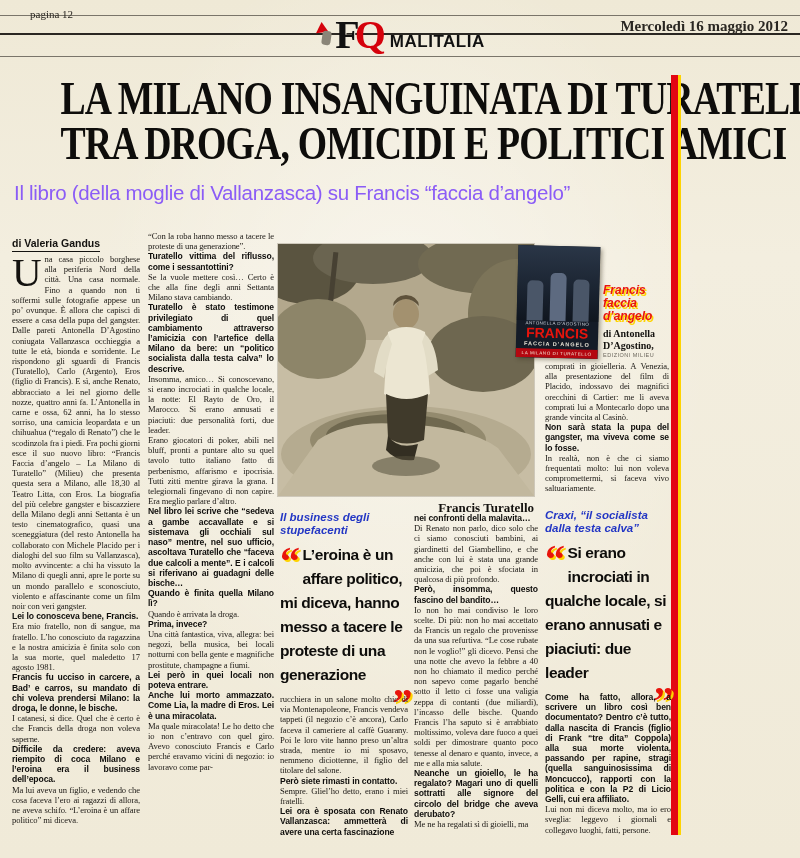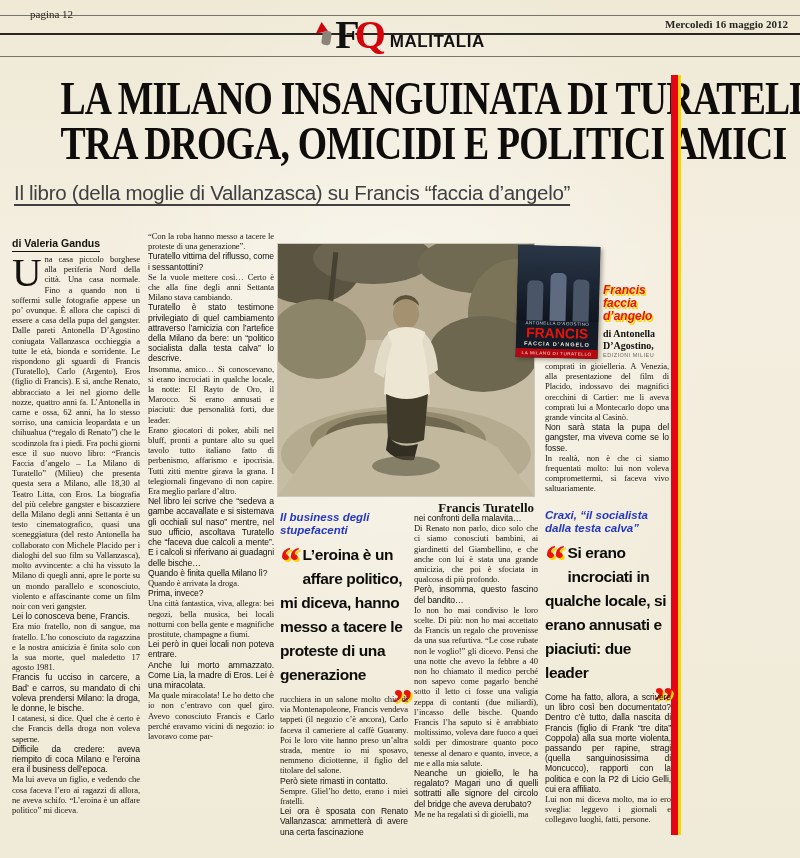--- a/index.html
+++ b/index.html
@@ -10,45 +10,45 @@
     background-image: radial-gradient(ellipse at 50% 40%, rgba(255,255,255,.45) 0%, rgba(255,255,255,0) 55%),
                       linear-gradient(180deg, #efe9d6 0%, #f3eedf 30%, #f0ead8 100%);
     font-family:"Liberation Serif", serif; color:#1b1814;
   }
   .abs { position:absolute; }
 
   
   .rule-thin { height:1px; background:#7a756a; left:0; right:0; }
   .rule-dark { height:2px; background:#2a2722; left:0; right:0; }
   .pagefolio { font-size:11px; color:#2a2722; }
-  .dateline  { font-size:11px; font-weight:bold; color:#2a2722; }
+  .dateline  { font-size:15px; font-weight:bold; color:#2a2722; }
   .logo-wrap { left:0; right:0; top:10px; height:50px; display:flex; justify-content:center; align-items:center; z-index:3; }
   .logo-f { font-family:"Liberation Serif",serif; font-weight:bold; font-size:40px; color:#111; line-height:1; text-shadow:1px 0 0 #f1ecdc; }
   .logo-q { font-family:"Liberation Serif",serif; font-weight:bold; font-size:40px; color:#d5020c; line-height:1; margin-left:-5px; }
   .logo-masthead { font-family:"Liberation Sans",sans-serif; font-weight:bold; font-size:17px; letter-spacing:.5px; color:#111; margin:14px 0 0 4px; }
   .mascot { width:18px; height:26px; position:relative; margin-right:2px; }
   .mascot .horn { position:absolute; left:0; top:2px; width:0; height:0; border-top:6px solid transparent; border-bottom:6px solid transparent; border-right:11px solid #d5020c; transform:rotate(-35deg); }
   .mascot .bod  { position:absolute; left:7px; top:9px; width:9px; height:14px; background:#8a8578; border-radius:3px; transform:rotate(8deg); }
 
   
   .headline { left:0; width:672px; text-align:center; font-family:"Liberation Serif",serif;
               font-weight:bold; font-size:46px; color:#0e0d0b; white-space:nowrap;
               transform:scaleX(.82); transform-origin:50% 50%; letter-spacing:-1px; line-height:1; }
-  .subhead { left:14px; top:181px; font-family:"Liberation Sans",sans-serif; font-size:20.5px; color:#404040;
-             text-decoration:underline; text-underline-offset:4px; letter-spacing:-.3px; }
+  .subhead { left:14px; top:181px; font-family:"Liberation Sans",sans-serif; font-size:20.5px; color:#8b5cf6;
+             text-underline-offset:4px; letter-spacing:-.3px; }
 
   
   .redbar  { left:671px; top:75px; width:7px; height:760px; background:#e30613; }
   .goldbar { left:678px; top:75px; width:3px; height:760px; background:#fed301; }
 
   
   .col { overflow:hidden; text-align:justify; }
   .para { font-size:8.6px; line-height:10.2px; letter-spacing:-.1px; }
   .para.a { font-family:"Liberation Serif",serif; }
-  .para.q { font-family:"Liberation Sans",sans-serif; font-weight:normal; color:#0f0e0c; }
+  .para.q { font-family:"Liberation Sans",sans-serif; font-weight:bold; color:#0f0e0c; }
   .para.lead { font-family:"Liberation Serif",serif; }
   .dropcap { float:left; font-family:"Liberation Serif",serif; font-size:41px; line-height:33px;
              padding:2px 3px 0 0; font-weight:normal; color:#14120f; }
   .byline { font-family:"Liberation Sans",sans-serif; font-weight:bold; font-size:10.5px;
             border-bottom:1.4px solid #14120f; padding-bottom:2px; color:#14120f; }
 
   
   .photo-frame { left:278px; top:244px; width:256px; height:252px; overflow:hidden; box-shadow:0 0 0 1px rgba(90,80,60,.25); }
   .caption { left:278px; top:500px; width:256px; text-align:right; font-size:13px; font-weight:bold;
              font-family:"Liberation Serif",serif; color:#14120f; }

